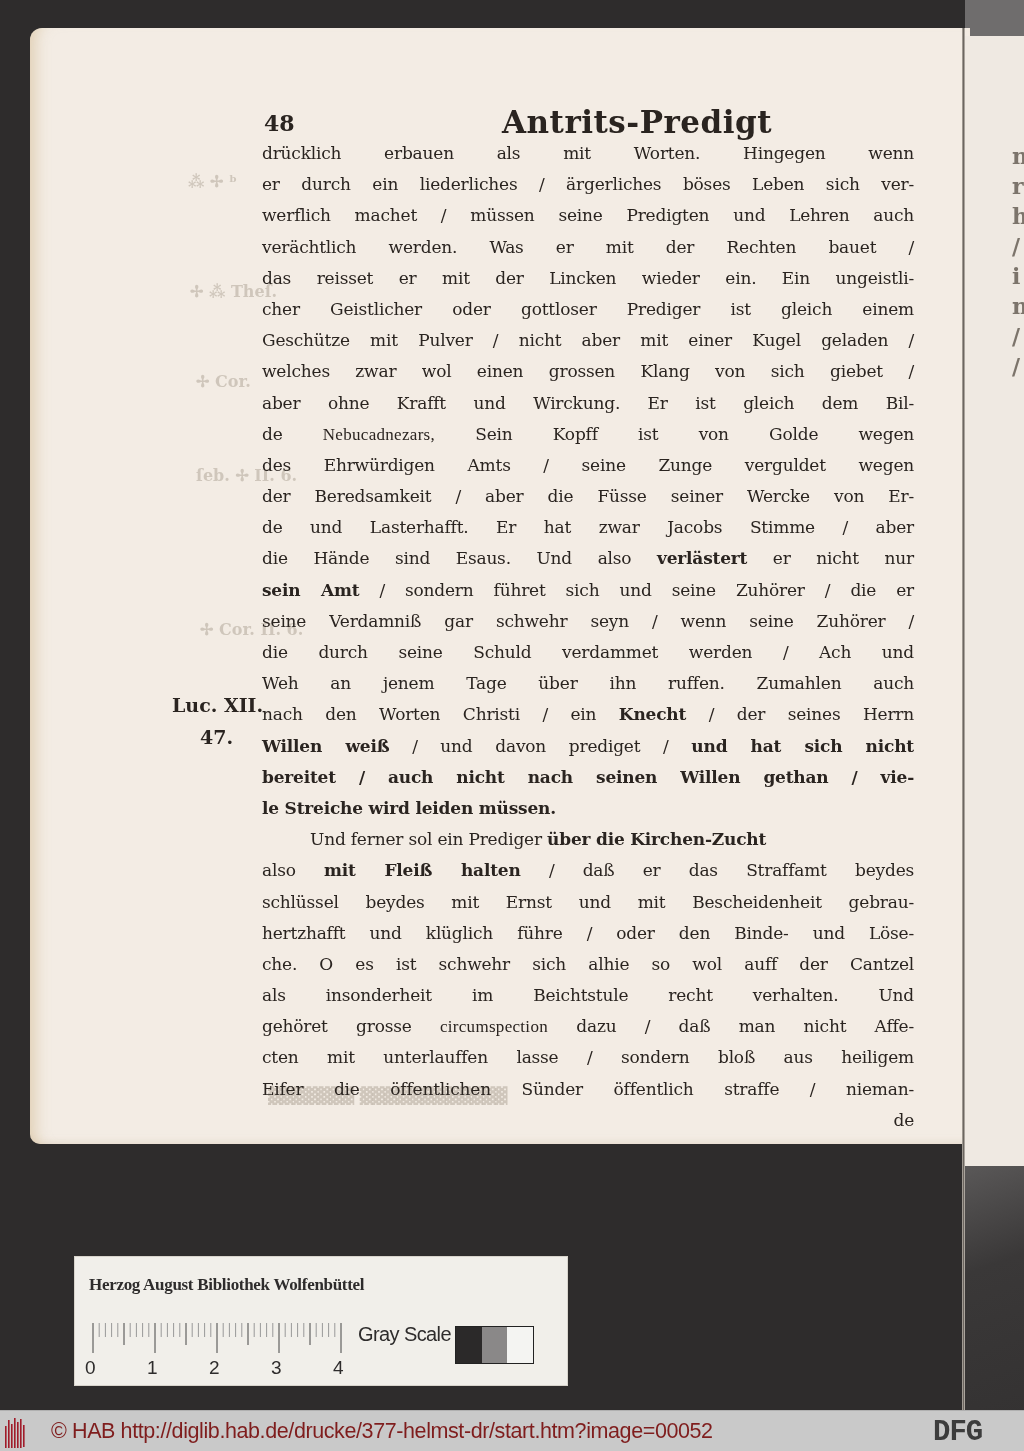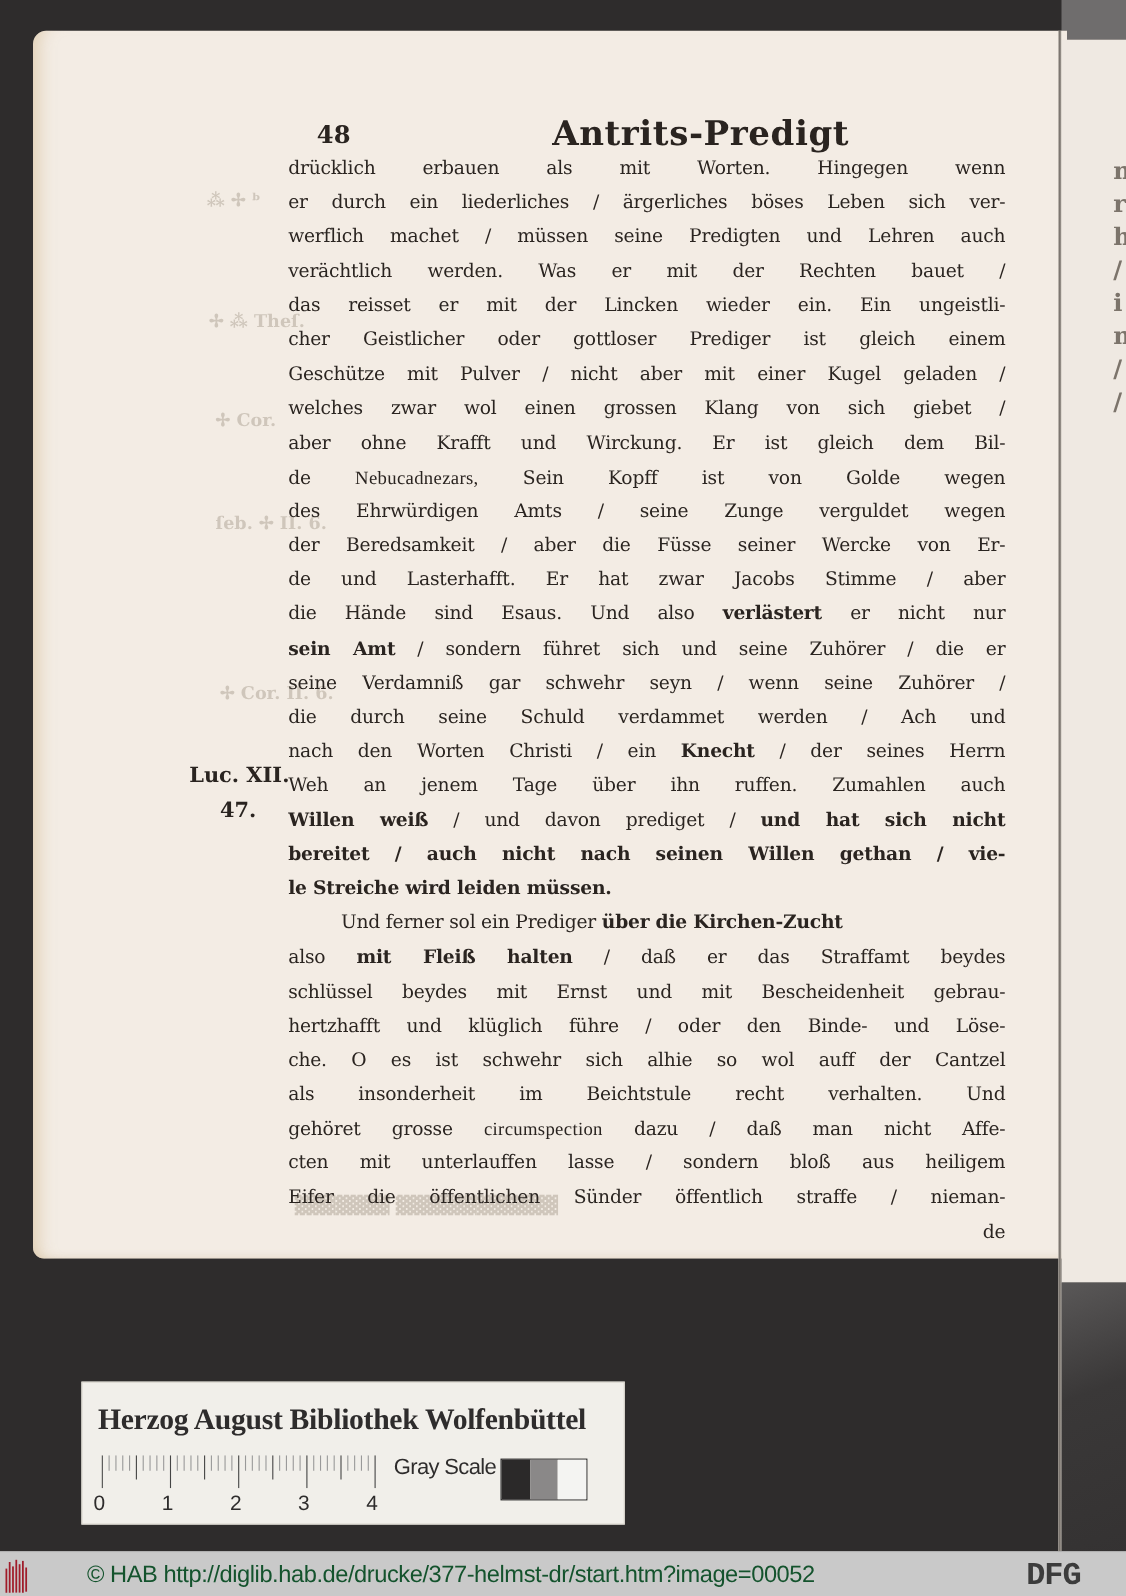--- a/index.html
+++ b/index.html
@@ -43,21 +43,21 @@
 
   .text-block {
     position: absolute; left: 262px; top: 104px; width: 652px;
     color: #2a2420;
     font-family: "DejaVu Serif", serif;
   }
   .header-row {
     position: relative; height: 34px;
   }
   .page-number {
-    position: absolute; left: 2px; top: 6px; font-size: 22px; font-weight: bold; margin-left: 24px;
+    position: absolute; left: 2px; top: 6px; font-size: 22px; font-weight: bold;
   }
   .running-title {
     position: absolute; left: 218px; top: 0; font-size: 31px; font-weight: bold; letter-spacing: 0.5px; margin-left: 22px;
   }
   .line {
     height: 31.2px; line-height: 31.2px; font-size: 17px;
     white-space: nowrap; text-align: justify; text-align-last: justify;
     letter-spacing: -0.2px;
   }
   .line.last { text-align-last: left; }
@@ -69,21 +69,21 @@
     position: absolute; font-size: 19px; font-weight: bold; color: #2a2420;
   }
 
   .hab-card {
     position: absolute; left: 74px; top: 1256px; width: 492px; height: 128px;
     background: #f1efea;
     border: 1px solid #d8d4cc;
   }
   .hab-title {
     position: absolute; left: 14px; top: 18px;
-    font-family: "Liberation Serif", serif; font-weight: bold; font-size: 27px; color: #2e2c2c;
+    font-family: "Liberation Serif", serif; font-weight: bold; font-size: 17px; color: #2e2c2c;
     letter-spacing: -0.3px;
   }
   .ruler {
     position: absolute; left: 17px; top: 66px; width: 250px; height: 30px;
   }
   .ruler-labels span {
     position: absolute; top: 100px; font-family: "Liberation Sans", sans-serif; font-size: 19px; color: #2e2c2c;
   }
   .gray-label {
     position: absolute; left: 283px; top: 66px;
@@ -98,23 +98,22 @@
   .footer {
     position: absolute; left: 0; top: 1410px; width: 1024px; height: 41px;
     background: #c9c9c9;
     border-top: 1px solid #b0b0b0;
   }
   .hab-logo {
     position: absolute; left: 4px; top: 5px; width: 22px; height: 32px;
   }
   .footer-text {
     position: absolute; left: 51px; top: 8px;
-    font-family: "Liberation Sans", sans-serif; font-size: 21.5px; color: #14532d;
+    font-family: "Liberation Sans", sans-serif; font-size: 21.5px; color: #7f1d1d;
     letter-spacing: -0.4px;
-    margin-left: 28px;
   }
   .dfg-logo {
     position: absolute; left: 933px; top: 5px;
     font-family: Liberation Mono, monospace; font-weight: bold; font-size: 29px; color: #3c3c3c;
     letter-spacing: -1px;
   }
 </style>
 </head>
 <body>
 
@@ -159,22 +158,22 @@
       <div class="line"><span>welches zwar wol einen grossen Klang von sich giebet /</span></div>
       <div class="line"><span>aber ohne Krafft und Wirckung.   Er ist gleich dem Bil-</span></div>
       <div class="line"><span>de </span><span class="antiqua">Nebucadnezars,</span><span>  Sein Kopff ist von Golde wegen</span></div>
       <div class="line"><span>des Ehrwürdigen Amts / seine Zunge verguldet wegen</span></div>
       <div class="line"><span>der Beredsamkeit / aber die Füsse seiner Wercke von Er-</span></div>
       <div class="line"><span>de und Lasterhafft.   Er hat zwar Jacobs Stimme / aber</span></div>
       <div class="line"><span>die Hände sind Esaus.  Und also </span><b>verlästert</b><span> er nicht nur</span></div>
       <div class="line"><b>sein Amt</b><span> / sondern führet sich und seine Zuhörer / die er</span></div>
       <div class="line"><span>seine Verdamniß gar schwehr seyn / wenn seine Zuhörer /</span></div>
       <div class="line"><span>die durch seine Schuld verdammet werden / Ach und</span></div>
+      <div class="line"><span>Weh an jenem Tage über ihn ruffen.   Zumahlen auch</span></div>
       <div class="line"><span>nach den Worten Christi / ein </span><b>Knecht</b><span> / der seines Herrn</span></div>
-      <div class="line"><span>Weh an jenem Tage über ihn ruffen.   Zumahlen auch</span></div>
       <div class="line"><b>Willen weiß</b><span> / und davon prediget / </span><b>und hat sich nicht</b></div>
       <div class="line"><b>bereitet / auch nicht nach seinen Willen gethan / vie-</b></div>
       <div class="line last"><b>le Streiche wird leiden müssen.</b></div>
       <div class="line indent last"><span>Und ferner sol ein Prediger </span><b>über die Kirchen-Zucht</b></div>
       <div class="line"><span>also </span><b>mit Fleiß halten</b><span> /  daß er das Straffamt beydes</span></div>
       <div class="line"><span>schlüssel beydes mit Ernst und mit Bescheidenheit gebrau-</span></div>
       <div class="line"><span>hertzhafft und klüglich führe / oder den Binde- und Löse-</span></div>
       <div class="line"><span>che.   O es ist schwehr sich alhie so wol auff der Cantzel</span></div>
       <div class="line"><span>als insonderheit im Beichtstule recht verhalten.   Und</span></div>
       <div class="line"><span>gehöret grosse </span><span class="antiqua">circumspection</span><span> dazu / daß man nicht Affe-</span></div>

